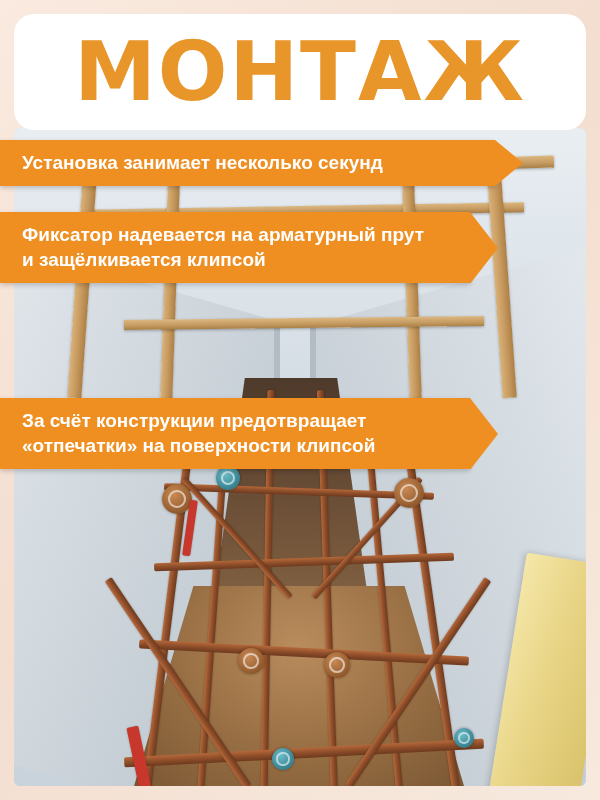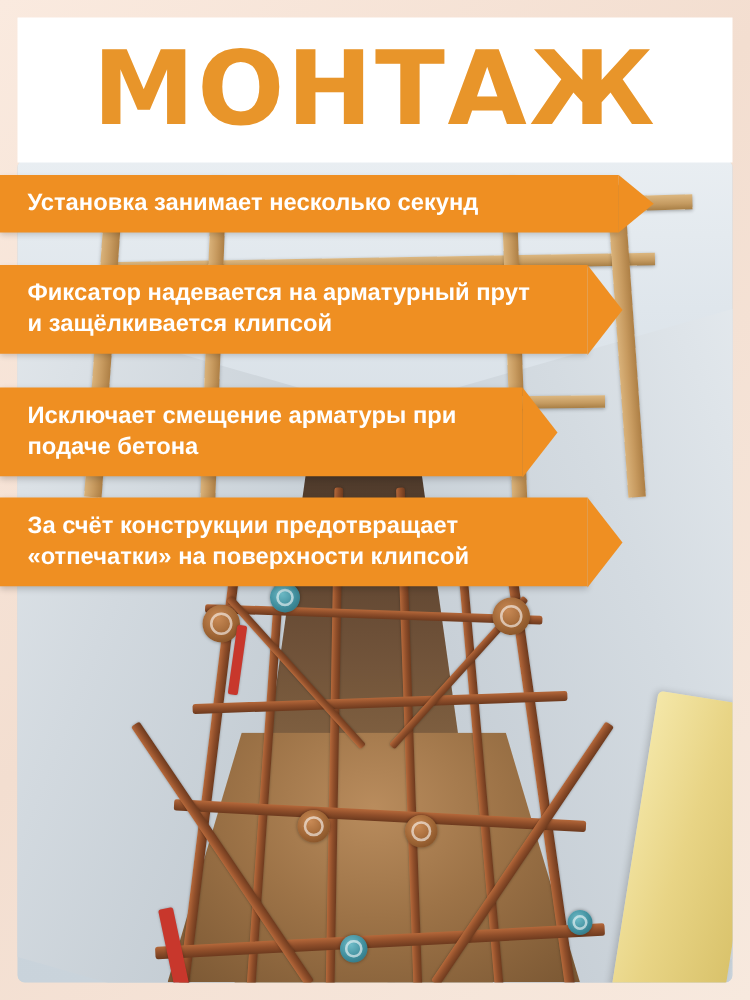--- a/index.html
+++ b/index.html
@@ -145,20 +145,21 @@
   .title-band {
     position: absolute;
     left: 14px;
     top: 14px;
     width: 572px;
     height: 116px;
     background: #ffffff;
     display: flex;
     align-items: center;
     justify-content: center;
+    border-radius: 20px;
   }
   .title-text {
     font-size: 82px;
     line-height: 1;
     font-weight: 700;
     letter-spacing: 2px;
     color: #e8952a;
     font-family: "DejaVu Sans", sans-serif;
     white-space: nowrap;
   }
@@ -245,16 +246,15 @@
     <div class="tape" style="left:172px; top:372px; width:8px; height:56px; transform:rotate(8deg);"></div>
     <div class="tape" style="left:120px; top:598px; width:12px; height:74px; transform:rotate(-12deg);"></div>
   </div>
 
   <div class="title-band">
     <div class="title-text">МОНТАЖ</div>
   </div>
 
   <div class="bar-item one-line" id="b0">Установка занимает несколько секунд</div>
   <div class="bar-item two-line" id="b1">Фиксатор надевается на арматурный прут и защёлкивается клипсой</div>
-  <div class="bar-item two-line" id="b2">Исключает смещение арматуры при подаче бетона</div>
   <div class="bar-item two-line" id="b3">За счёт конструкции предотвращает «отпечатки» на поверхности клипсой</div>
 
 </div>
 
 </body></html>

